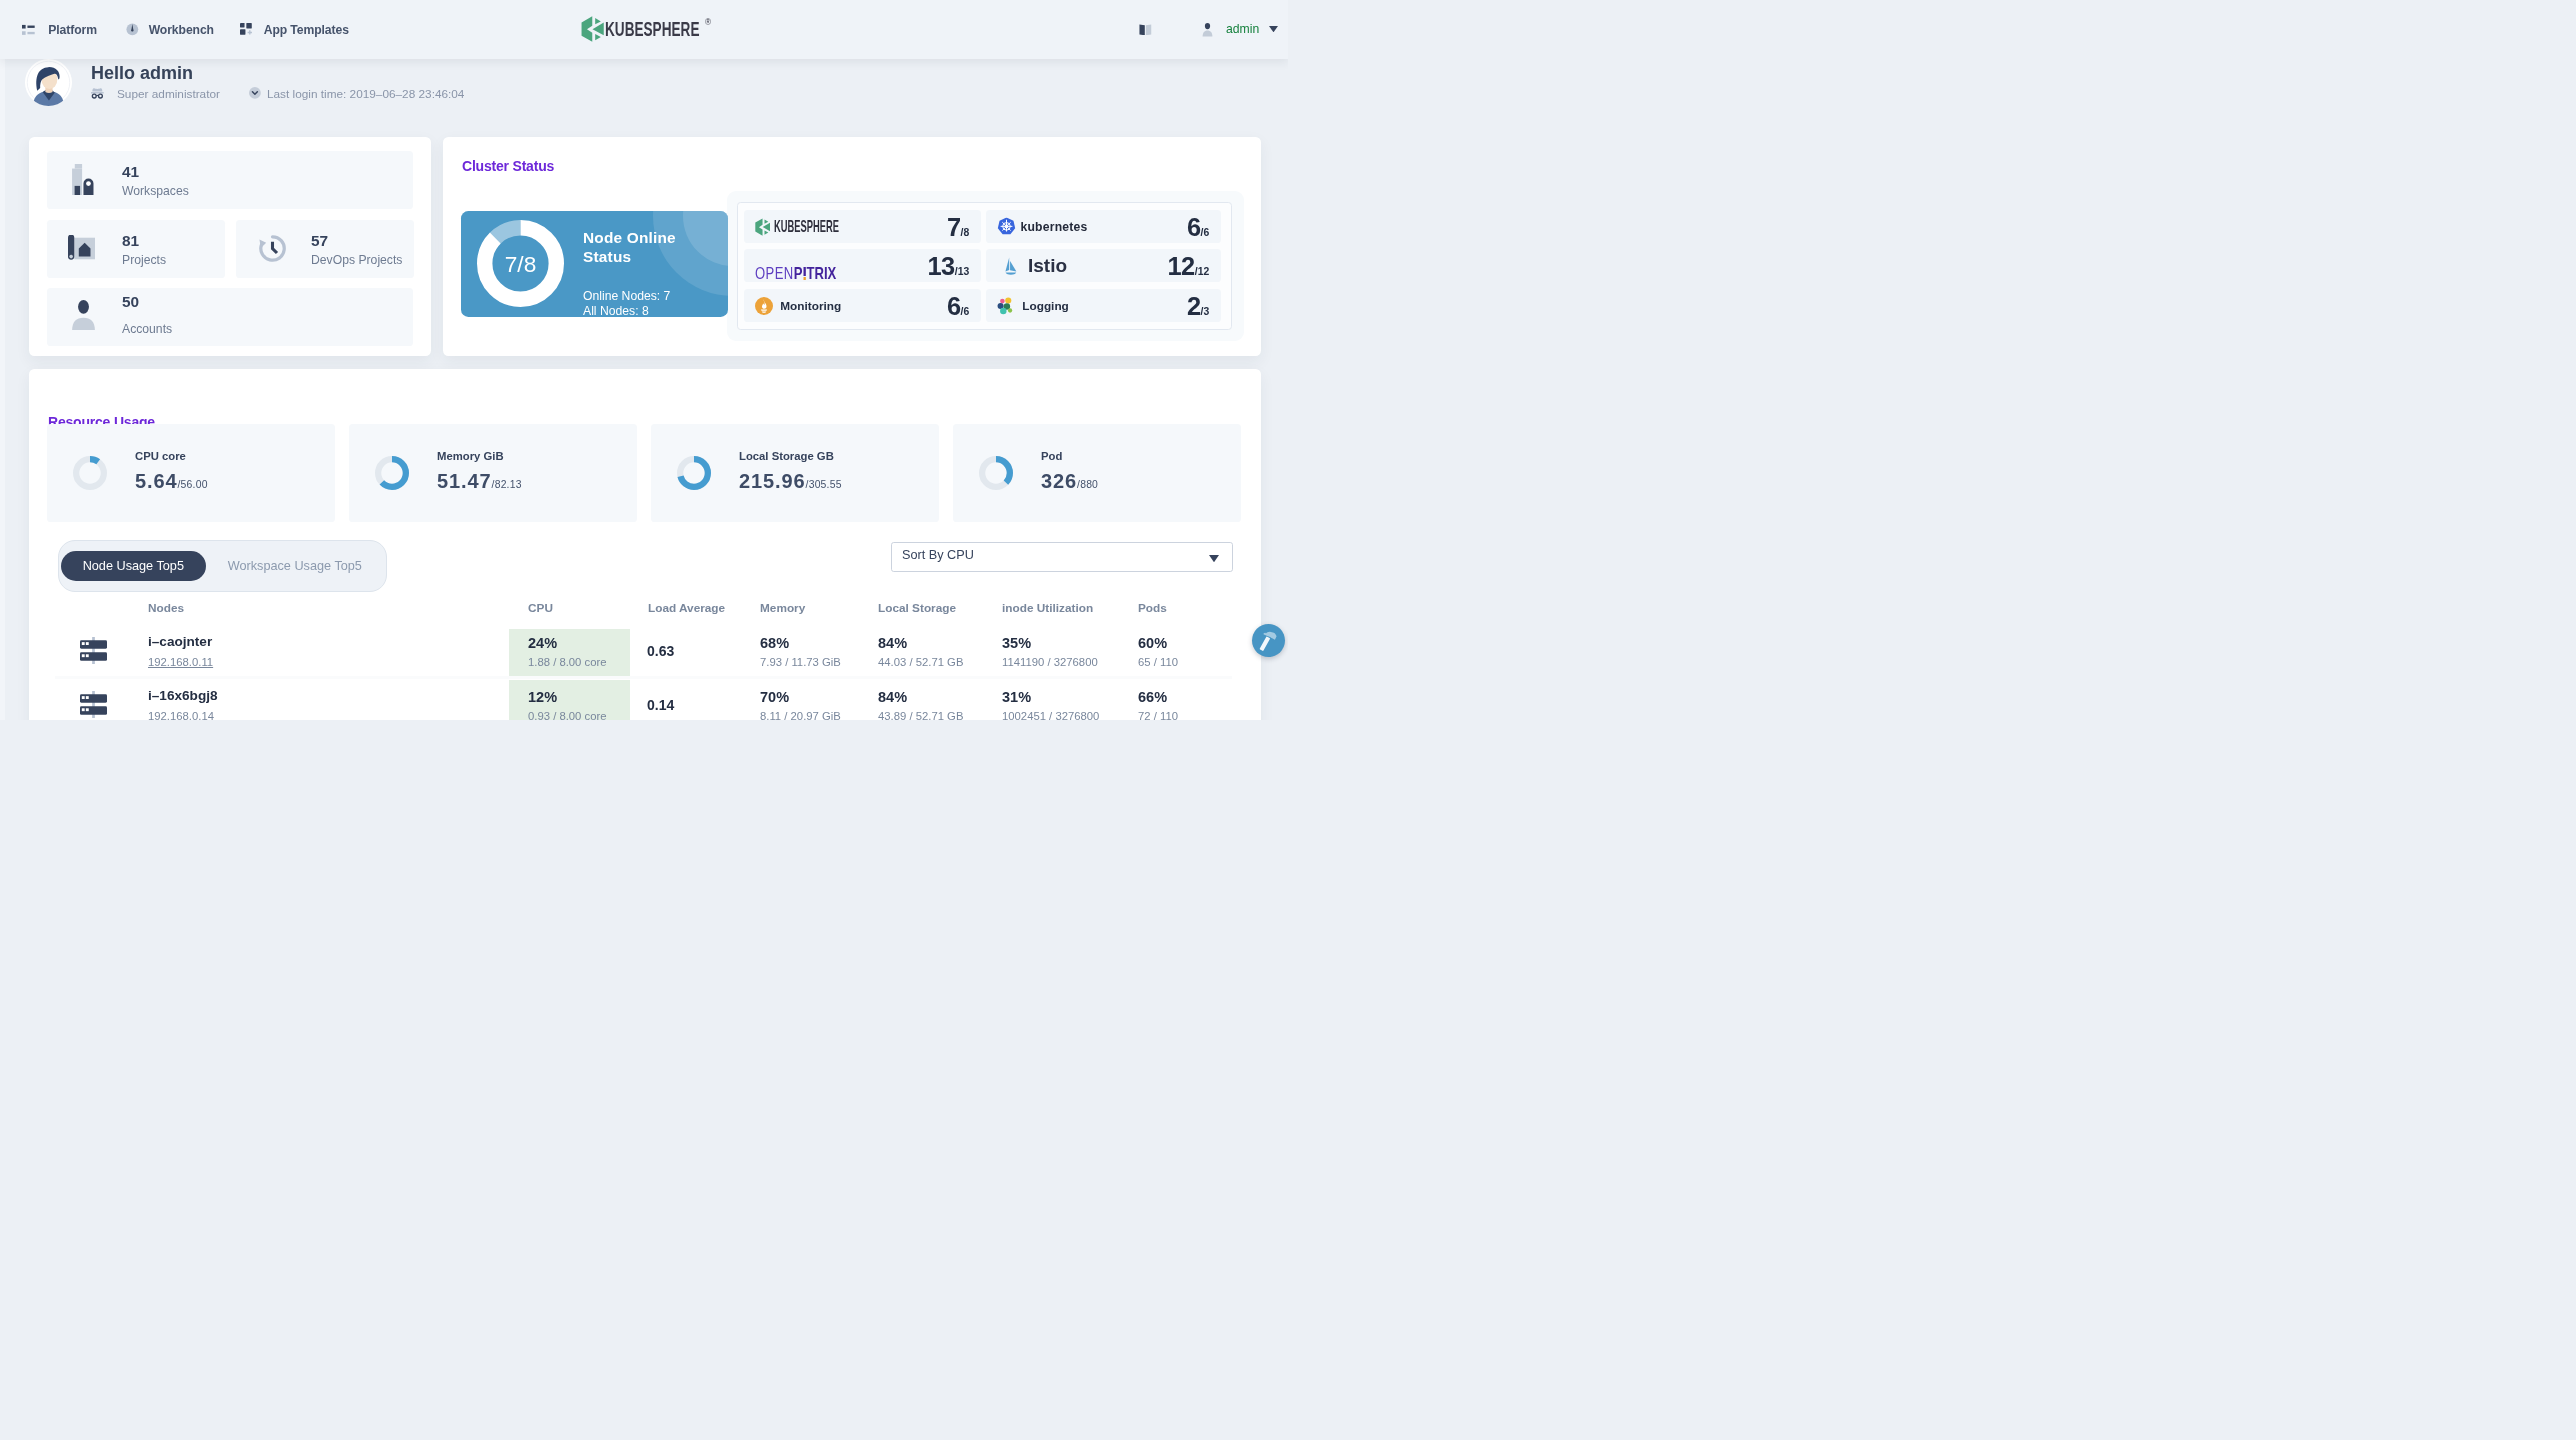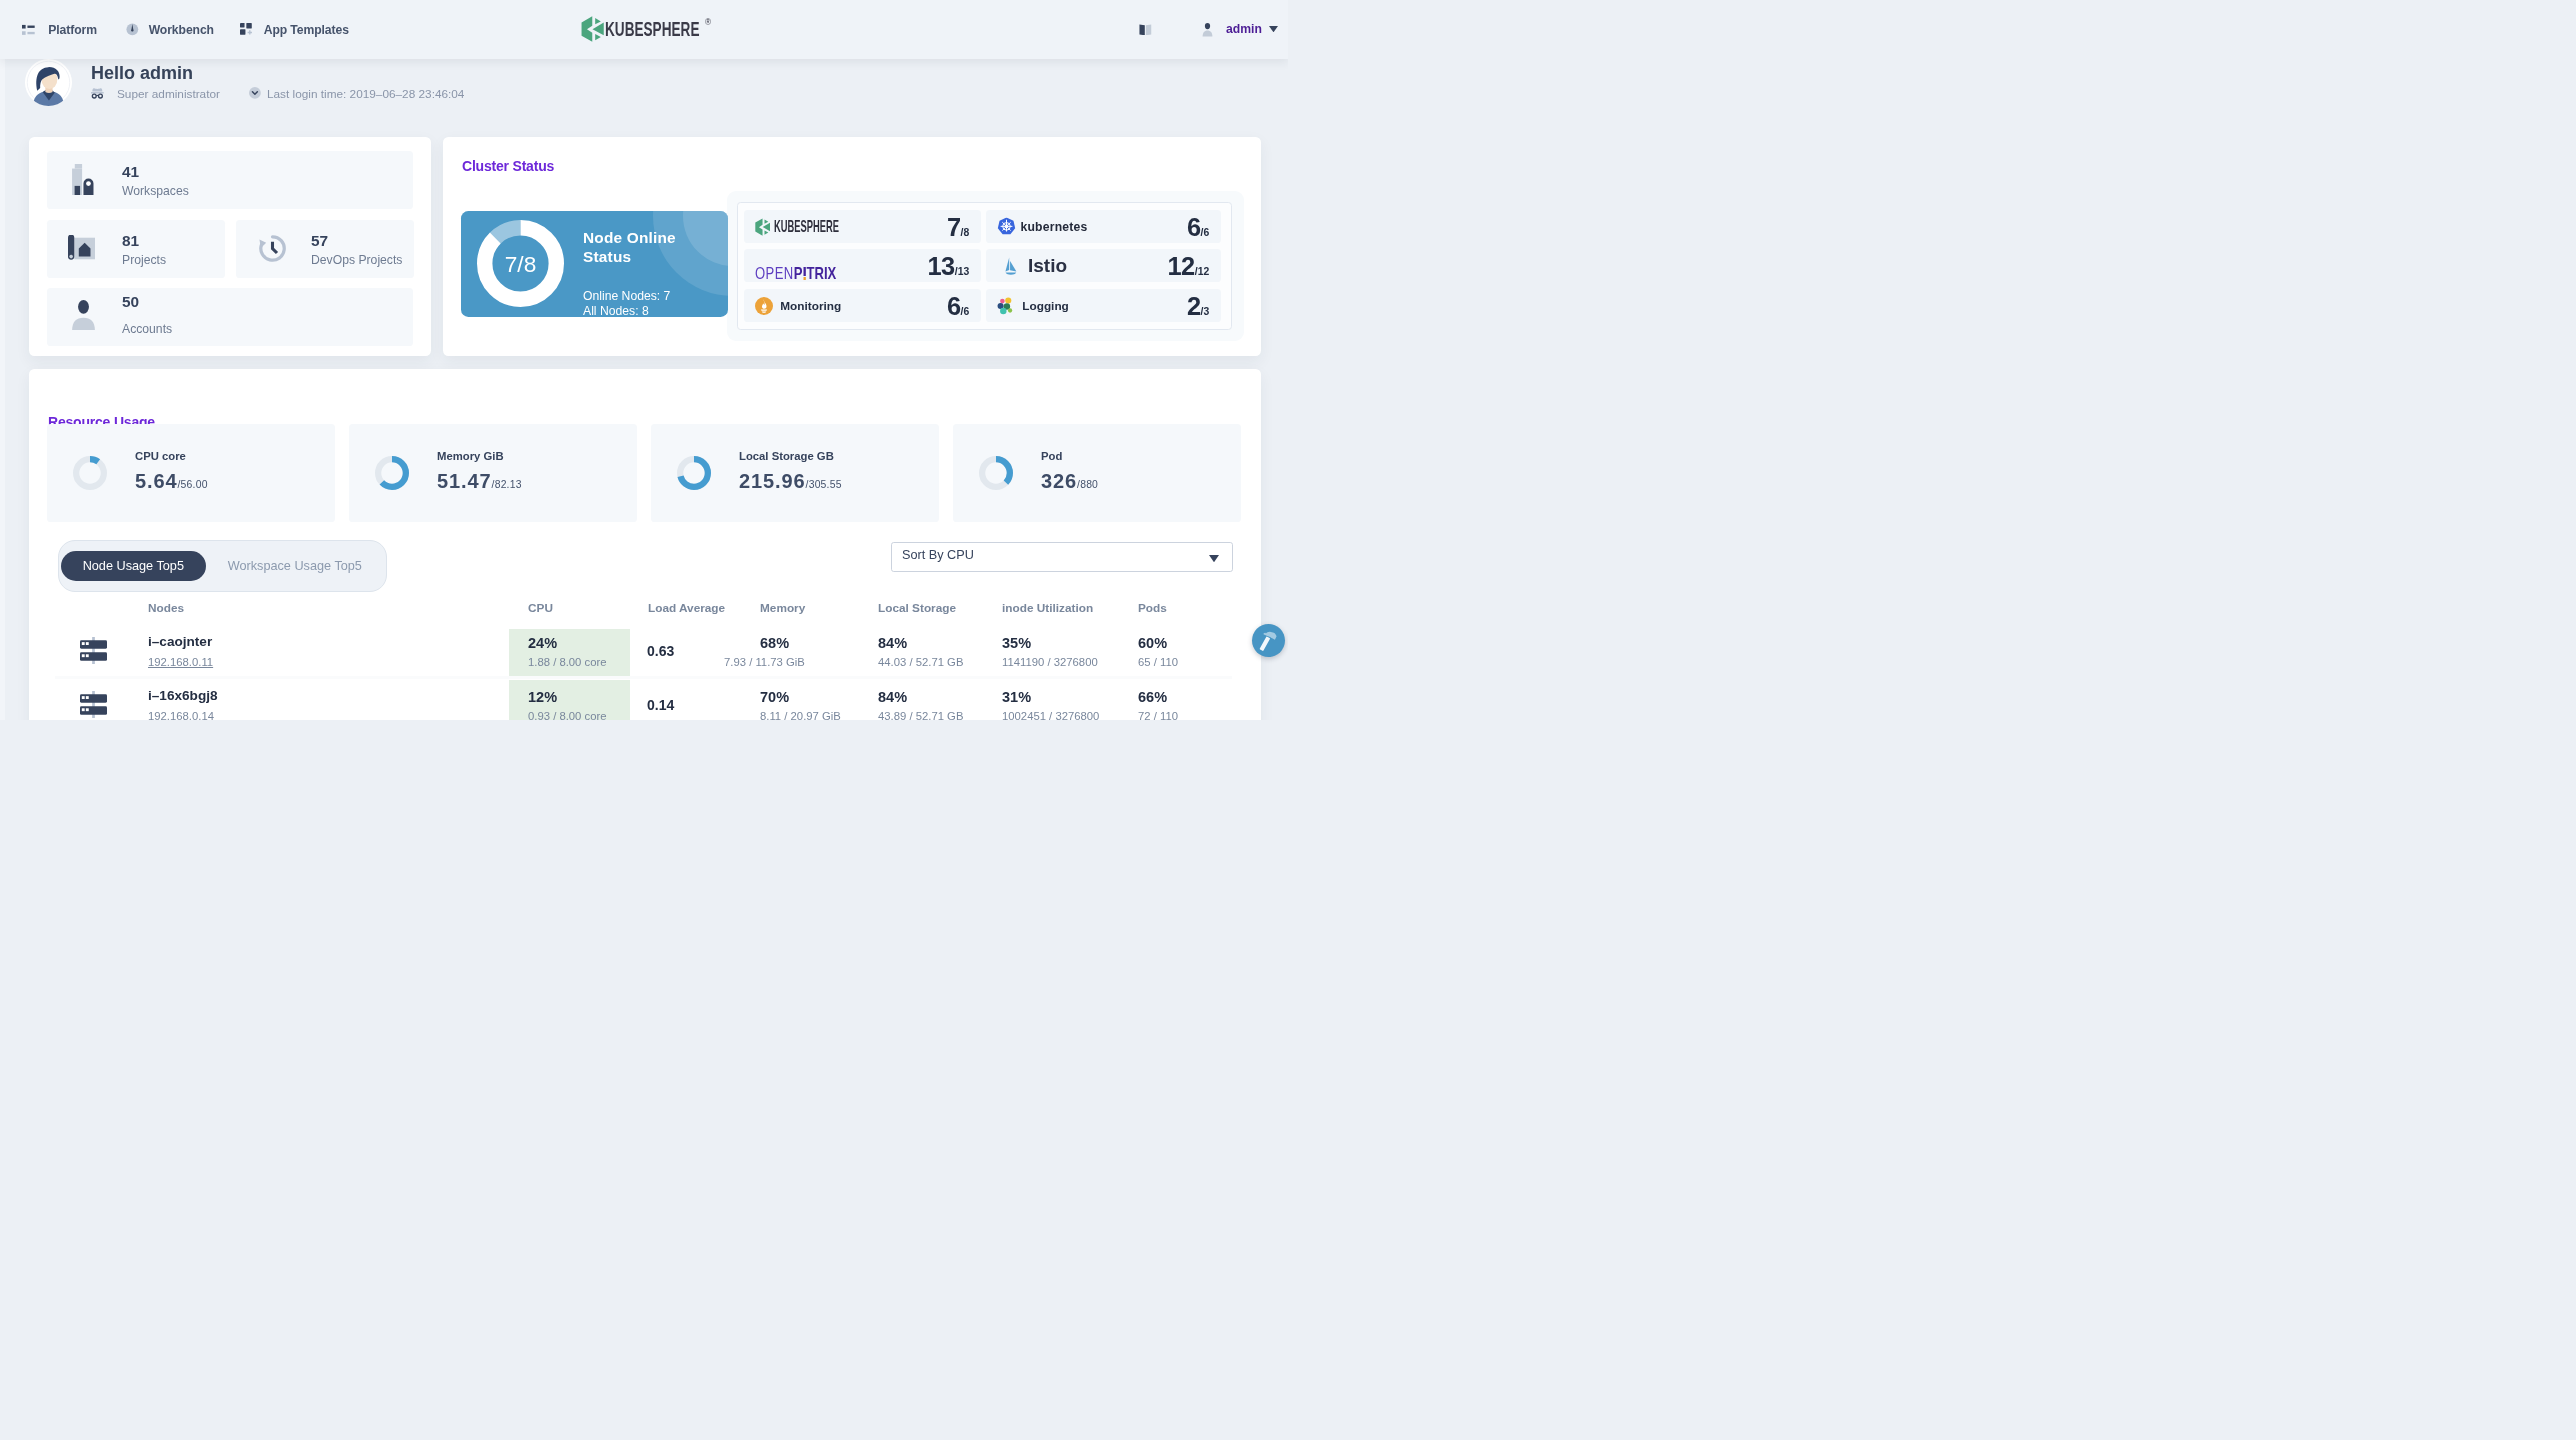--- a/index.html
+++ b/index.html
@@ -105,21 +105,21 @@
   <div class="abs" style="left:705px; top:18px; font-size:8.2px; color:#3a3a48;">®</div>
 
   <svg class="abs" width="12.7" height="11.8" viewBox="0 0 14 13" style="left:1139px; top:23.6px;">
     <path d="M0.5 0.5 L6.4 1.5 V12.5 L0.5 11.5 Z" fill="#36435c"></path>
     <path d="M13.5 0.5 L7.6 1.5 V12.5 L13.5 11.5 Z" fill="#c3ccd8"></path>
   </svg>
   <svg class="abs" width="11" height="13.6" viewBox="0 0 12 15" style="left:1202px; top:23px;">
     <ellipse cx="6" cy="3.4" rx="2.9" ry="3.4" fill="#36435c"></ellipse>
     <path d="M0.6 15 C0.6 10.8 2.5 8.3 6 8.3 C9.5 8.3 11.4 10.8 11.4 15 Z" fill="#c3ccd8"></path>
   </svg>
-  <div class="abs" style="left:1226px; top:22px; font-size:12.2px; color:#4c1d95;font-weight:bold;">admin</div>
+  <div class="abs" style="left:1226px; top:22px; font-size:12.2px; color:#15803d;">admin</div>
   <svg class="abs" width="9" height="6.3" viewBox="0 0 10 7" style="left:1269px; top:26px;">
     <polygon points="0,0 10,0 5,7" fill="#36435c"></polygon>
   </svg>
 </div>
 
 <div class="abs" style="left:0; top:59px; width:4.5px; height:661px; background:#f2f5f9;"></div>
 
 <svg class="abs" width="47" height="47" viewBox="0 0 52 52" style="left:24.5px; top:59px;">
   <circle cx="26" cy="26" r="26" fill="#fff"></circle>
   <circle cx="26" cy="26" r="23.5" fill="none" stroke="#eef1f5" stroke-width="1"></circle>
@@ -357,21 +357,21 @@
     <rect x="6.5" y="5.7" width="3.2" height="3.2" fill="#fff"></rect>
     <rect x="2" y="19.2" width="3.2" height="3.2" fill="#fff"></rect>
     <rect x="6.5" y="19.2" width="3.2" height="3.2" fill="#fff"></rect>
   </svg>
   <div class="nodename">i–caojnter</div>
   <div class="nodeip">192.168.0.11</div>
   <div class="cell-pct" style="left:473px;">24%</div>
   <div class="cell-sub" style="left:473px;">1.88 / 8.00 core</div>
   <div class="cell-load" style="left:592px;">0.63</div>
   <div class="cell-pct" style="left:705px;">68%</div>
-  <div class="cell-sub" style="left:669px;">7.93 / 11.73 GiB</div>
+  <div class="cell-sub" style="left:705px;">7.93 / 11.73 GiB</div>
   <div class="cell-pct" style="left:823px;">84%</div>
   <div class="cell-sub" style="left:823px;">44.03 / 52.71 GB</div>
   <div class="cell-pct" style="left:947px;">35%</div>
   <div class="cell-sub" style="left:947px;">1141190 / 3276800</div>
   <div class="cell-pct" style="left:1083px;">60%</div>
   <div class="cell-sub" style="left:1083px;">65 / 110</div>
 </div>
 
 <div class="row" style="top:679px; height:41px;">
   <div class="greencell" style="top:0.5px; height:41px;"></div>

